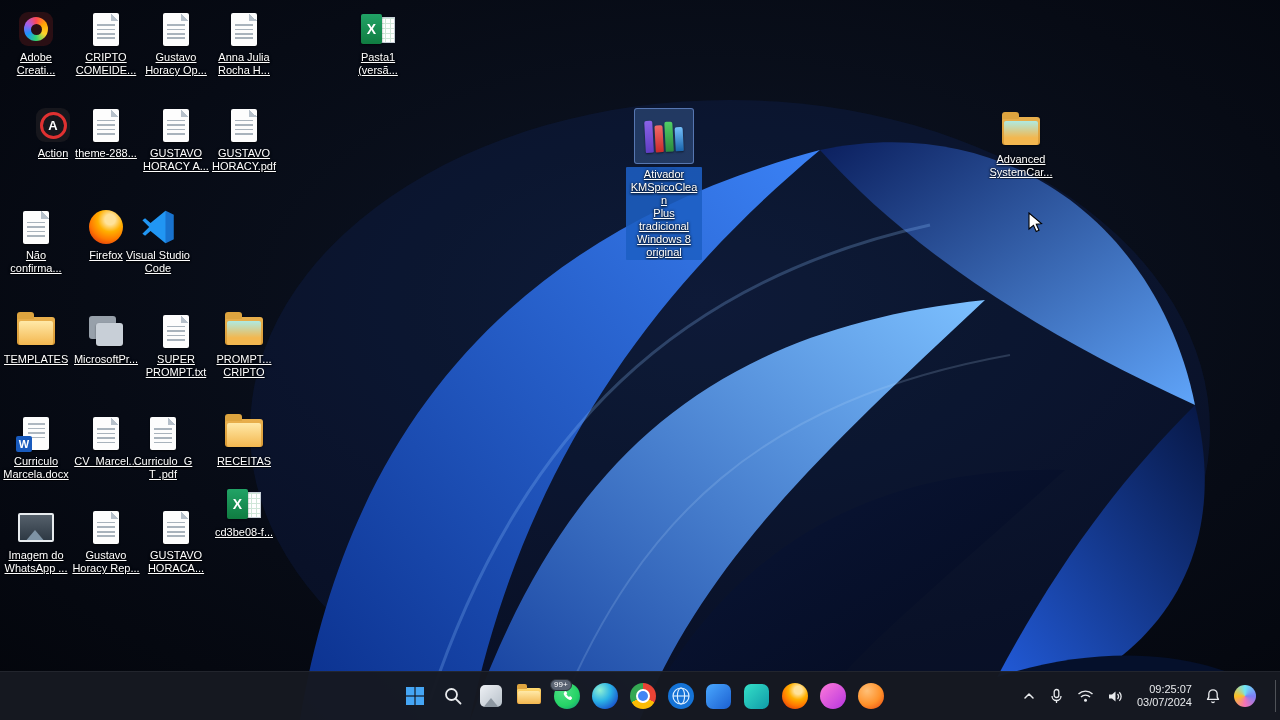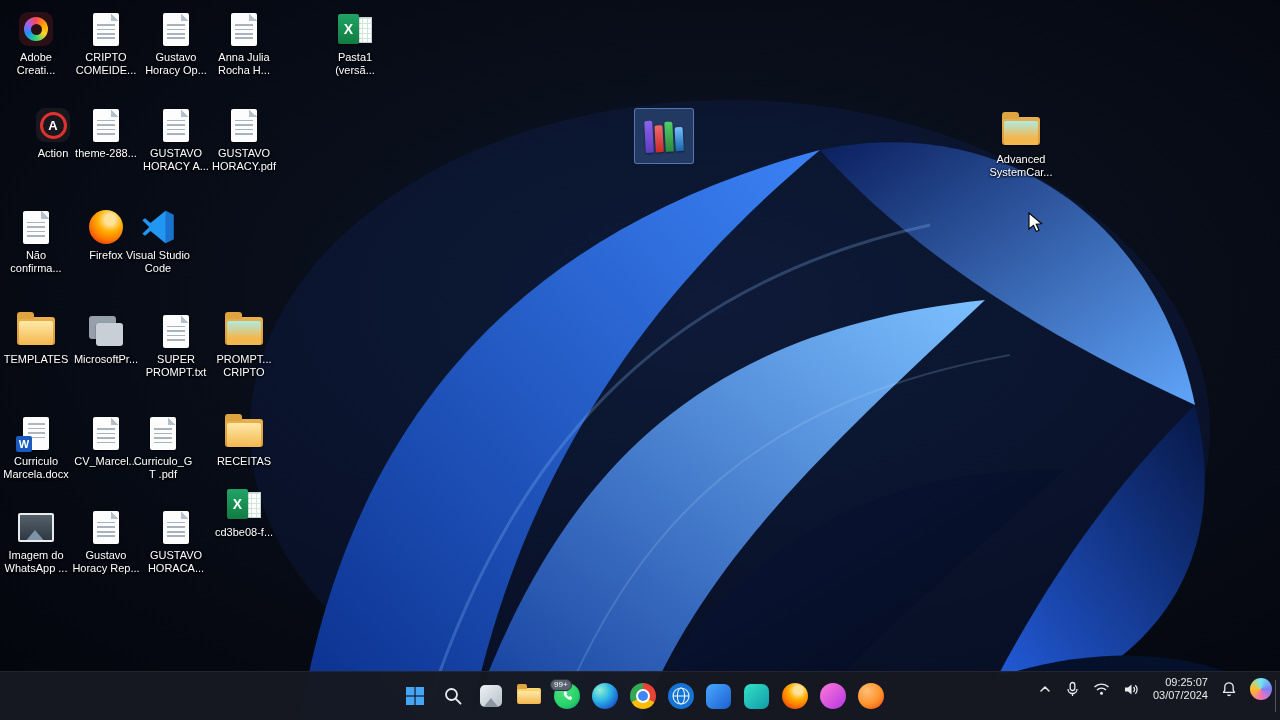--- a/index.html
+++ b/index.html
@@ -7,21 +7,21 @@
     width:1280px;height:720px;overflow:hidden;position:relative;
     background:#04060c;font-family:"Liberation Sans",sans-serif;
     -webkit-user-select:none;user-select:none;
   }
   .wallpaper{position:absolute;inset:0;width:1280px;height:720px;display:block;}
 
   
   .di{position:absolute;width:68px;display:flex;flex-direction:column;align-items:center;gap:3px;cursor:default;}
   .di .glyph{width:38px;height:38px;display:flex;align-items:center;justify-content:center;position:relative;}
   .di .lbl{font-size:11px;line-height:13px;color:#fff;text-align:center;max-width:68px;
-    text-shadow:0 1px 2px #000,0 0 3px rgba(0,0,0,.85);overflow:hidden;max-height:27px;word-wrap:break-word;}
+    text-shadow:0 1px 2px #000,0 0 3px rgba(0,0,0,.85);overflow:hidden;max-height:27px;word-wrap:break-word;text-decoration:underline;}
 
   
   .g-doc{width:26px;height:33px;background:#fdfdfd;border-radius:2px;position:relative;box-shadow:0 1px 2px rgba(0,0,0,.55);}
   .g-doc::before{content:'';position:absolute;top:0;right:0;width:8px;height:8px;
     background:linear-gradient(225deg,#0000 50%,#b6c0ca 50%);}
   .g-doc::after{content:'';position:absolute;left:4px;right:4px;top:11px;height:17px;
     background:repeating-linear-gradient(#9aa6b1 0 1.5px,transparent 1.5px 4.5px);opacity:.85;}
 
   
   .g-word{width:26px;height:33px;background:#fdfdfd;border-radius:2px;position:relative;box-shadow:0 1px 2px rgba(0,0,0,.55);}
@@ -106,21 +106,21 @@
   .g-chrome::before{content:'';position:absolute;inset:6px;background:#fff;border-radius:50%;}
   .g-chrome::after{content:'';position:absolute;inset:8px;background:#4285f4;border-radius:50%;}
   .g-globe{width:26px;height:26px;border-radius:50%;background:#1573d6;display:flex;align-items:center;justify-content:center;}
   .g-blueapp{width:25px;height:25px;border-radius:7px;background:linear-gradient(135deg,#4aa8ff,#1b5fd0);}
   .g-tealapp{width:25px;height:25px;border-radius:7px;background:linear-gradient(135deg,#35e0c8,#0f9ba8);}
   .g-fx-s{width:26px;height:26px;border-radius:50%;
     background:radial-gradient(circle at 62% 28%,#ffe29a 0 16%,#ffb000 38%,#ff7a00 62%,#e23e0c 86%,#a81c0c 100%);}
   .g-pinkapp{width:26px;height:26px;border-radius:50%;background:linear-gradient(135deg,#ff7ad9,#b635e0);}
   .g-orangeapp{width:26px;height:26px;border-radius:50%;background:radial-gradient(circle at 35% 30%,#ffc078,#ff922b 55%,#e8420e);}
 
-  .tb-right{position:absolute;right:6px;top:0;height:48px;display:flex;gap:9px;}
+  .tb-right{position:absolute;right:22px;top:0;height:48px;display:flex;align-items:center;gap:9px;}
   .tray-btn{display:flex;align-items:center;justify-content:center;height:34px;padding:0 2px;border-radius:5px;cursor:pointer;}
   .clock{color:#e8eaed;font-size:11px;line-height:13px;text-align:right;}
   .copilot{width:22px;height:22px;border-radius:50%;background:conic-gradient(#6ee7f7,#7c7ff7,#f472b6,#fbbf24,#6ee7f7);}
   .show-desktop{position:absolute;right:0;top:8px;bottom:8px;width:4px;border-left:1px solid rgba(255,255,255,.25);cursor:pointer;}
 </style>
 </head>
 <body>
 
 <svg class="wallpaper" viewBox="0 0 1280 720" preserveAspectRatio="none">
   <defs>
@@ -179,21 +179,21 @@
       <div class="g-doc"></div>
     </div>
   <div class="lbl">Gustavo Horacy Op...</div>
 </div>
 <div class="di" style="left:210px;top:10px">
   <div class="glyph">
       <div class="g-doc"></div>
     </div>
   <div class="lbl">Anna Julia Rocha H...</div>
 </div>
-<div class="di" style="left:321px;top:10px">
+<div class="di" style="left:344px;top:10px">
   <div class="glyph">
       <div class="g-excel"></div>
     </div>
   <div class="lbl">Pasta1 (versã...</div>
 </div>
 
 <div class="di" style="left:19px;top:106px">
   <div class="glyph">
       <div class="g-action"></div>
     </div>
@@ -317,20 +317,26 @@
 
 <div class="di sel" style="left:630px;top:108px">
   <div class="glyph">
     <div class="g-rar">
         <span class="b1"></span>
         <span class="b2"></span>
         <span class="b3"></span>
         <span class="b4"></span>
       </div>
   </div>
+  <div class="lbl sel-lbl">Ativador
+KMSpicoClean
+Plus
+tradicional
+Windows 8
+original</div>
 </div>
 
 <div class="di" style="left:987px;top:112px">
   <div class="glyph">
       <div class="g-folder sys"></div>
     </div>
   <div class="lbl">Advanced SystemCar...</div>
 </div>
 
 <svg class="cursor" width="18" height="22" viewBox="0 0 18 22">

